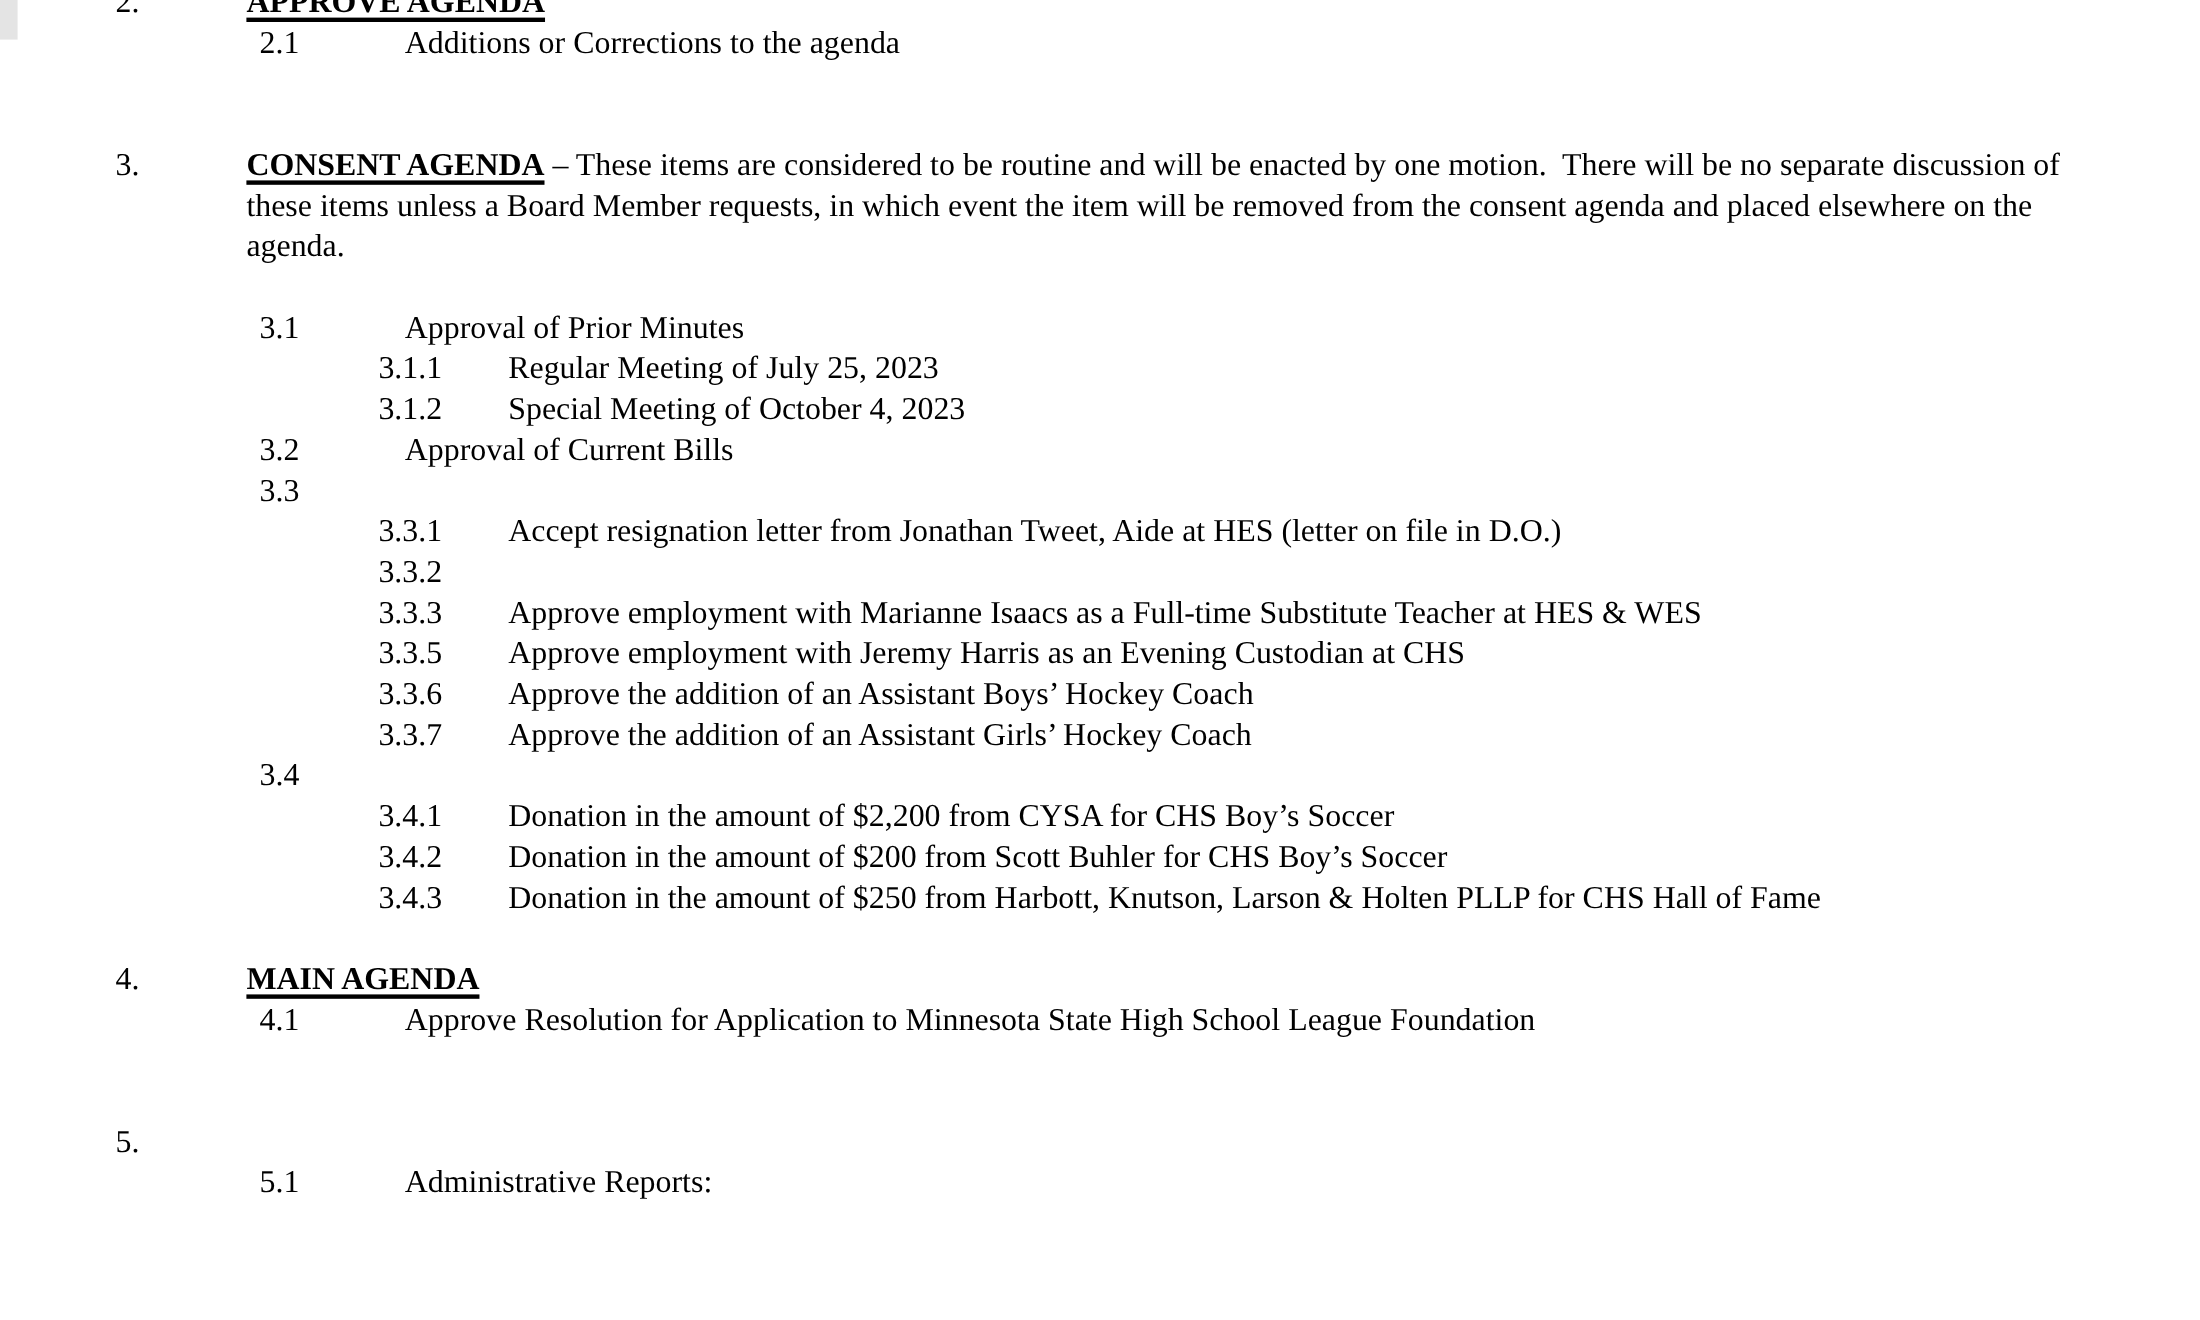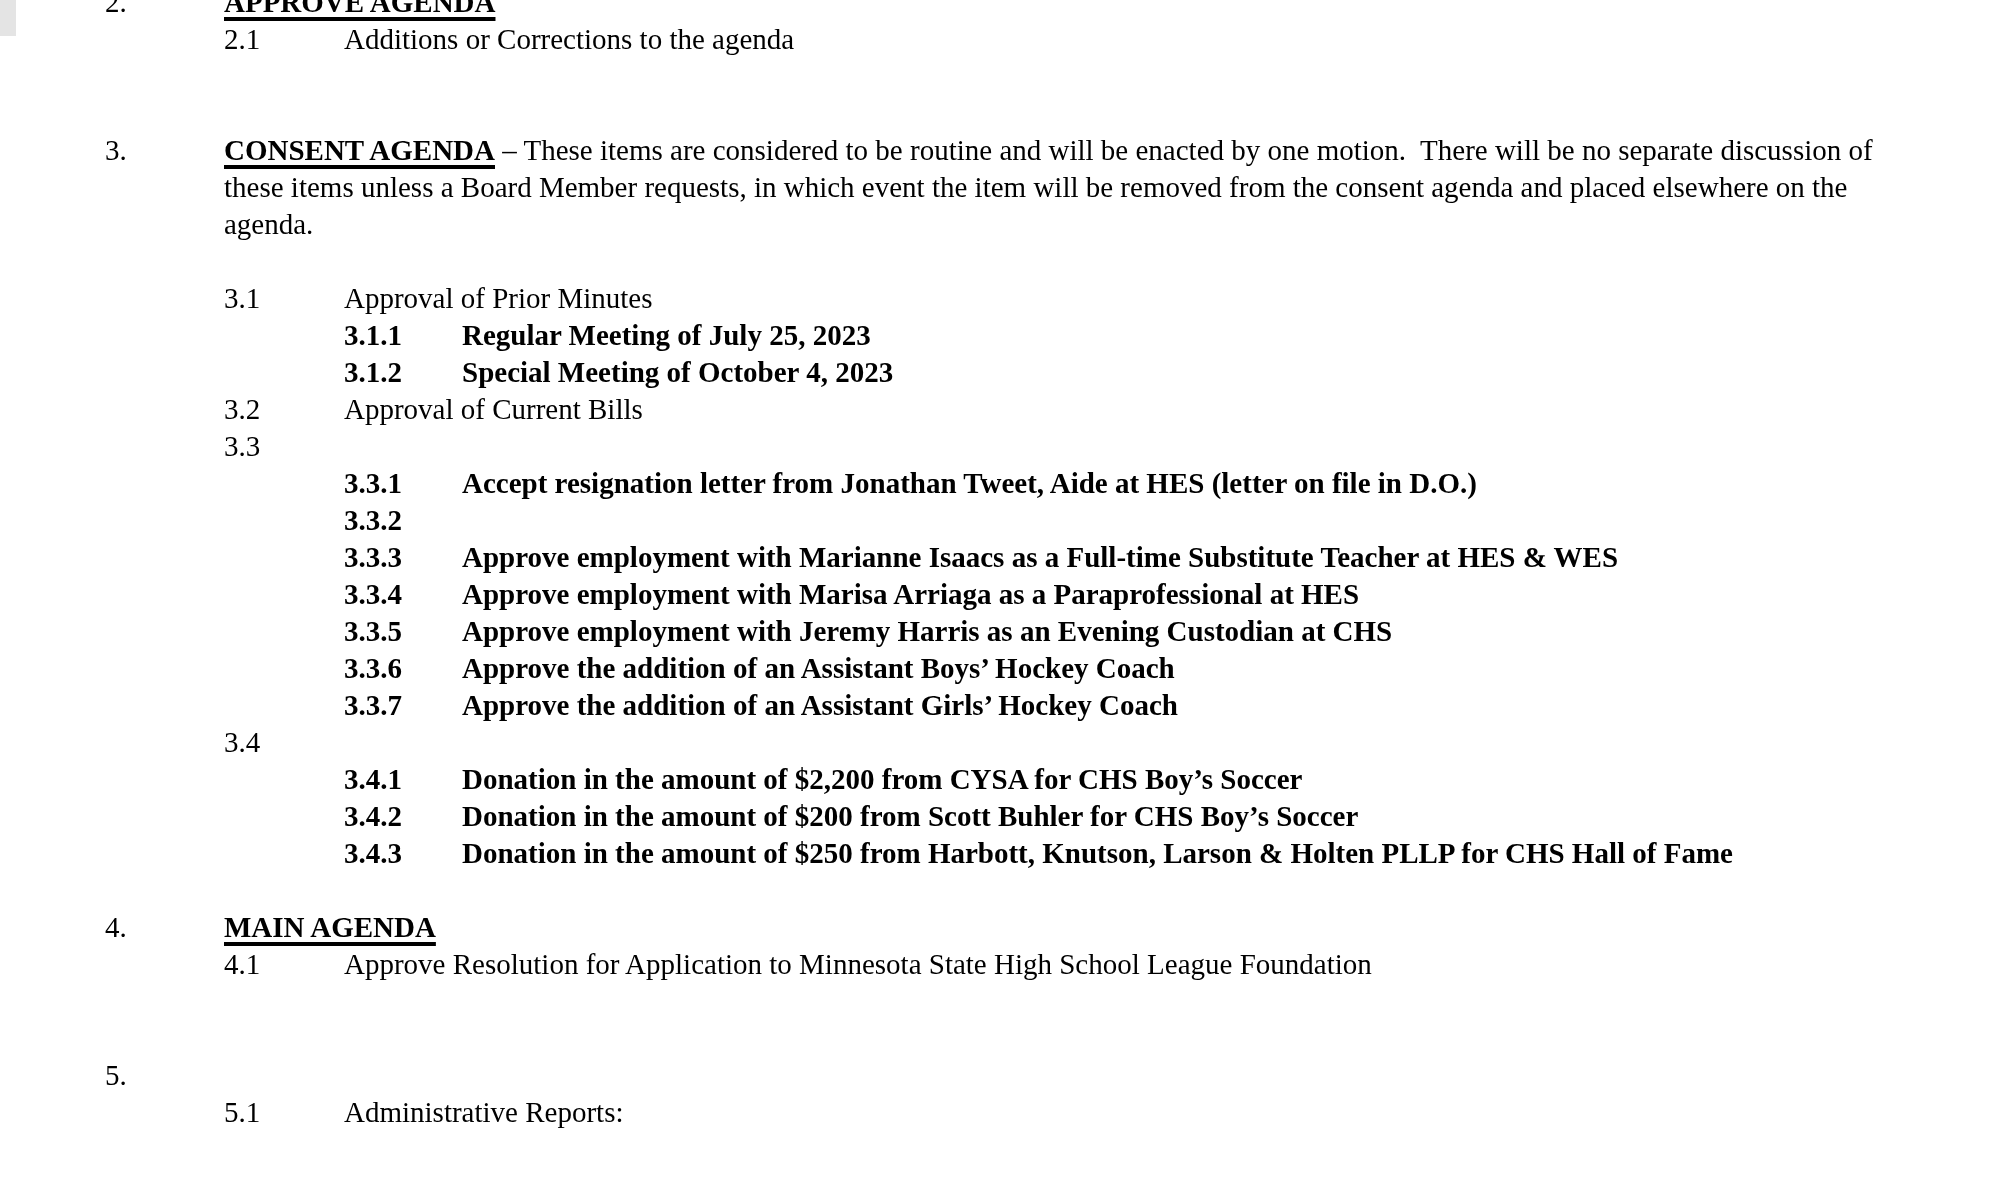--- a/index.html
+++ b/index.html
@@ -18,22 +18,22 @@
     line-height: 37px;
   }
   .doc {
     position: absolute;
     top: -16px;
     left: 0;
     width: 2000px;
   }
   .row { display: grid; }
   .row.sec { grid-template-columns: 105px 119px 1fr; }
-  .row.l2  { grid-template-columns: 224px 120px 1fr; }
-  .row.l3  { grid-template-columns: 344px 118px 1fr; font-weight: bold; }
+  .row.l2  { grid-template-columns: 224px 120px 1fr; gap: 12px; }
+  .row.l3  { grid-template-columns: 344px 118px 1fr; }
   .num { grid-column: 2; grid-row: 1; }
   .txt { grid-column: 3; grid-row: 1; padding-right: 62px; }
   .title {
     font-weight: bold;
     text-decoration: underline;
     text-decoration-thickness: 3.5px;
     text-underline-offset: 5px;
   }
   .spacer { height: 37px; }
   .artifact {
@@ -101,24 +101,20 @@
       <span class="txt">Accept resignation letter from Jonathan Tweet, Aide at HES (letter on file in D.O.)</span>
     </div>
     <div class="row l3">
       <span class="num">3.3.2</span>
     </div>
     <div class="row l3">
       <span class="num">3.3.3</span>
       <span class="txt">Approve employment with Marianne Isaacs as a Full-time Substitute Teacher at HES &amp; WES</span>
     </div>
     <div class="row l3">
-      <span class="num">3.3.4</span>
-      <span class="txt">Approve employment with Marisa Arriaga as a Paraprofessional at HES</span>
-    </div>
-    <div class="row l3">
       <span class="num">3.3.5</span>
       <span class="txt">Approve employment with Jeremy Harris as an Evening Custodian at CHS</span>
     </div>
     <div class="row l3">
       <span class="num">3.3.6</span>
       <span class="txt">Approve the addition of an Assistant Boys’ Hockey Coach</span>
     </div>
     <div class="row l3">
       <span class="num">3.3.7</span>
       <span class="txt">Approve the addition of an Assistant Girls’ Hockey Coach</span>

